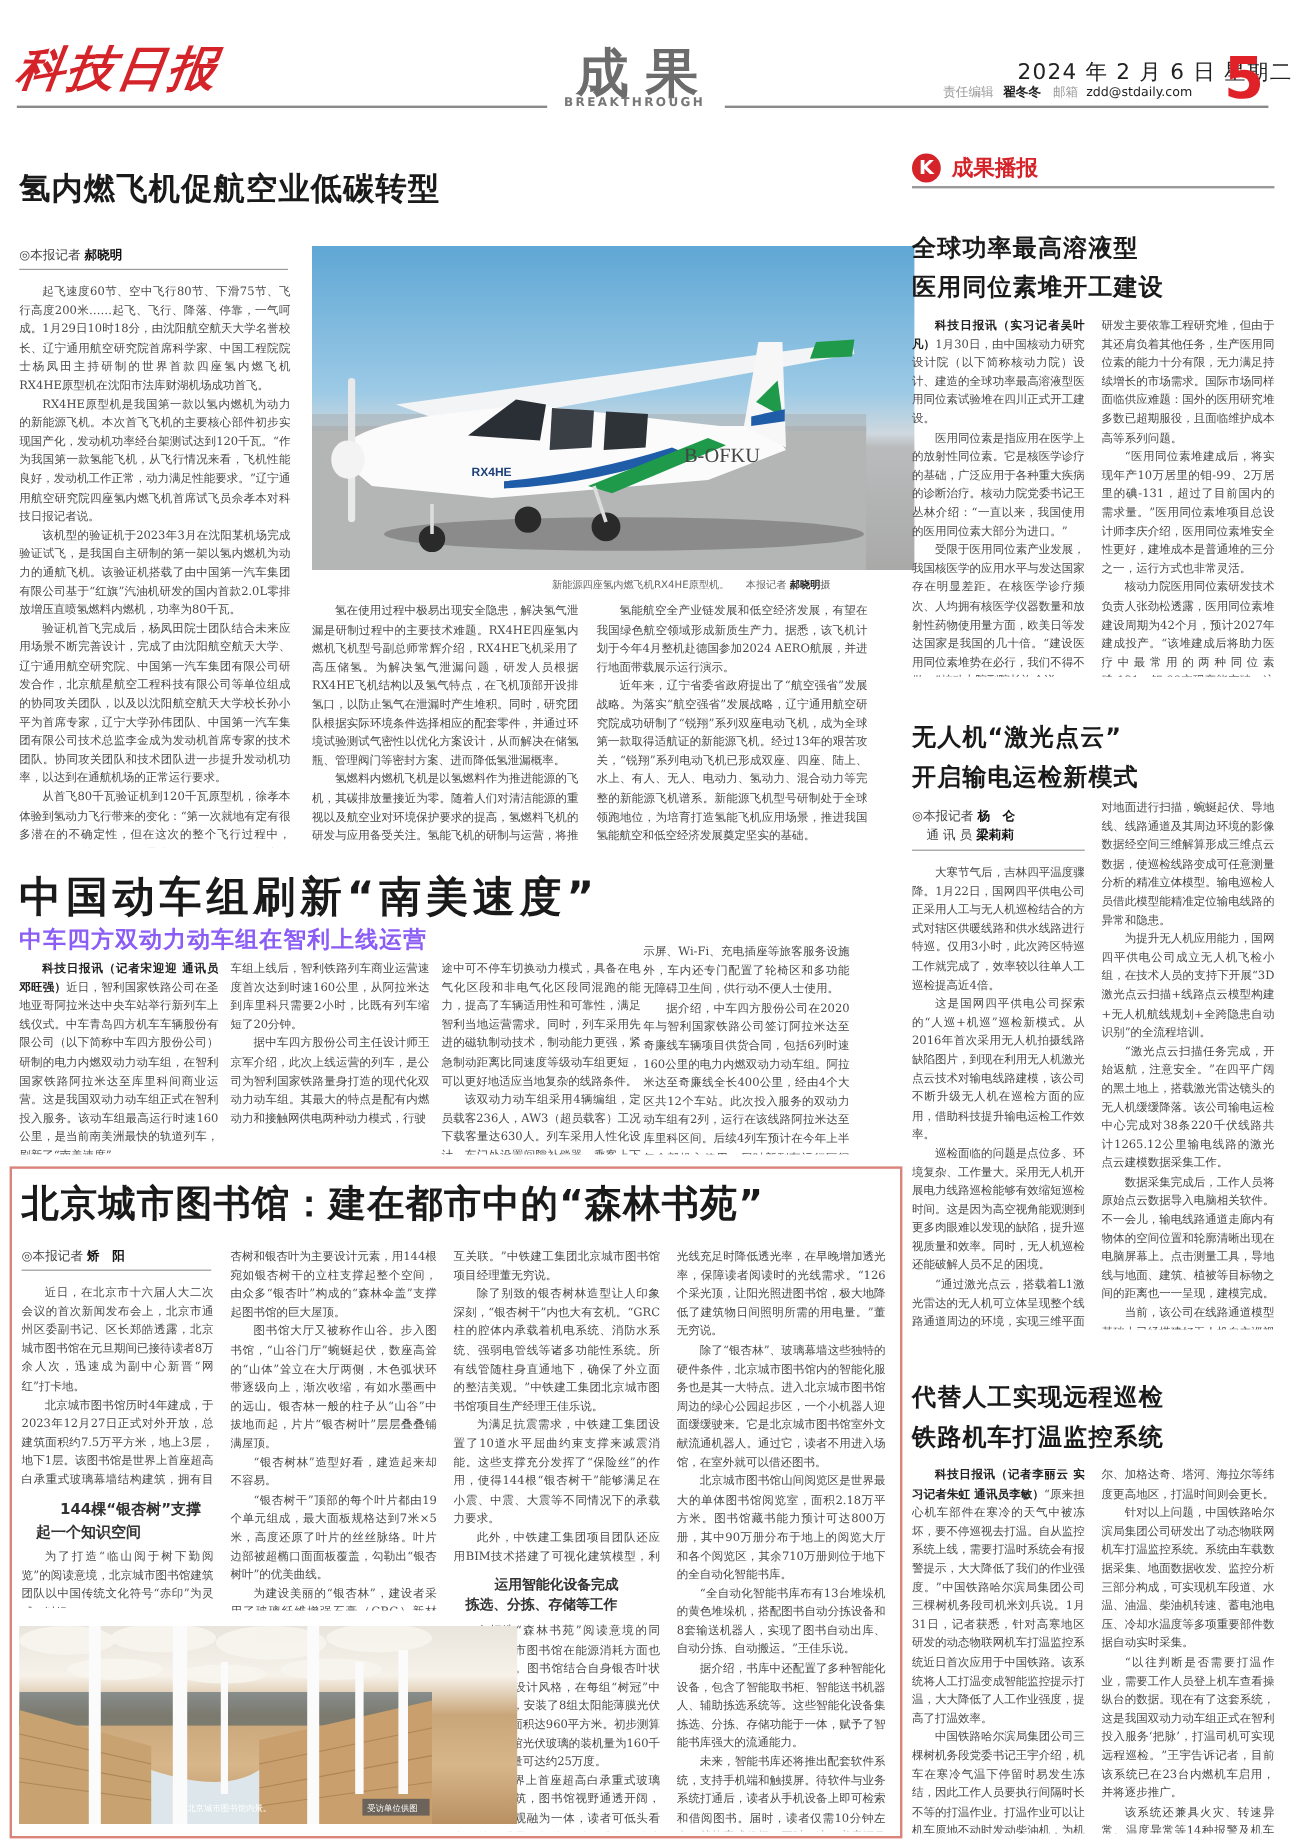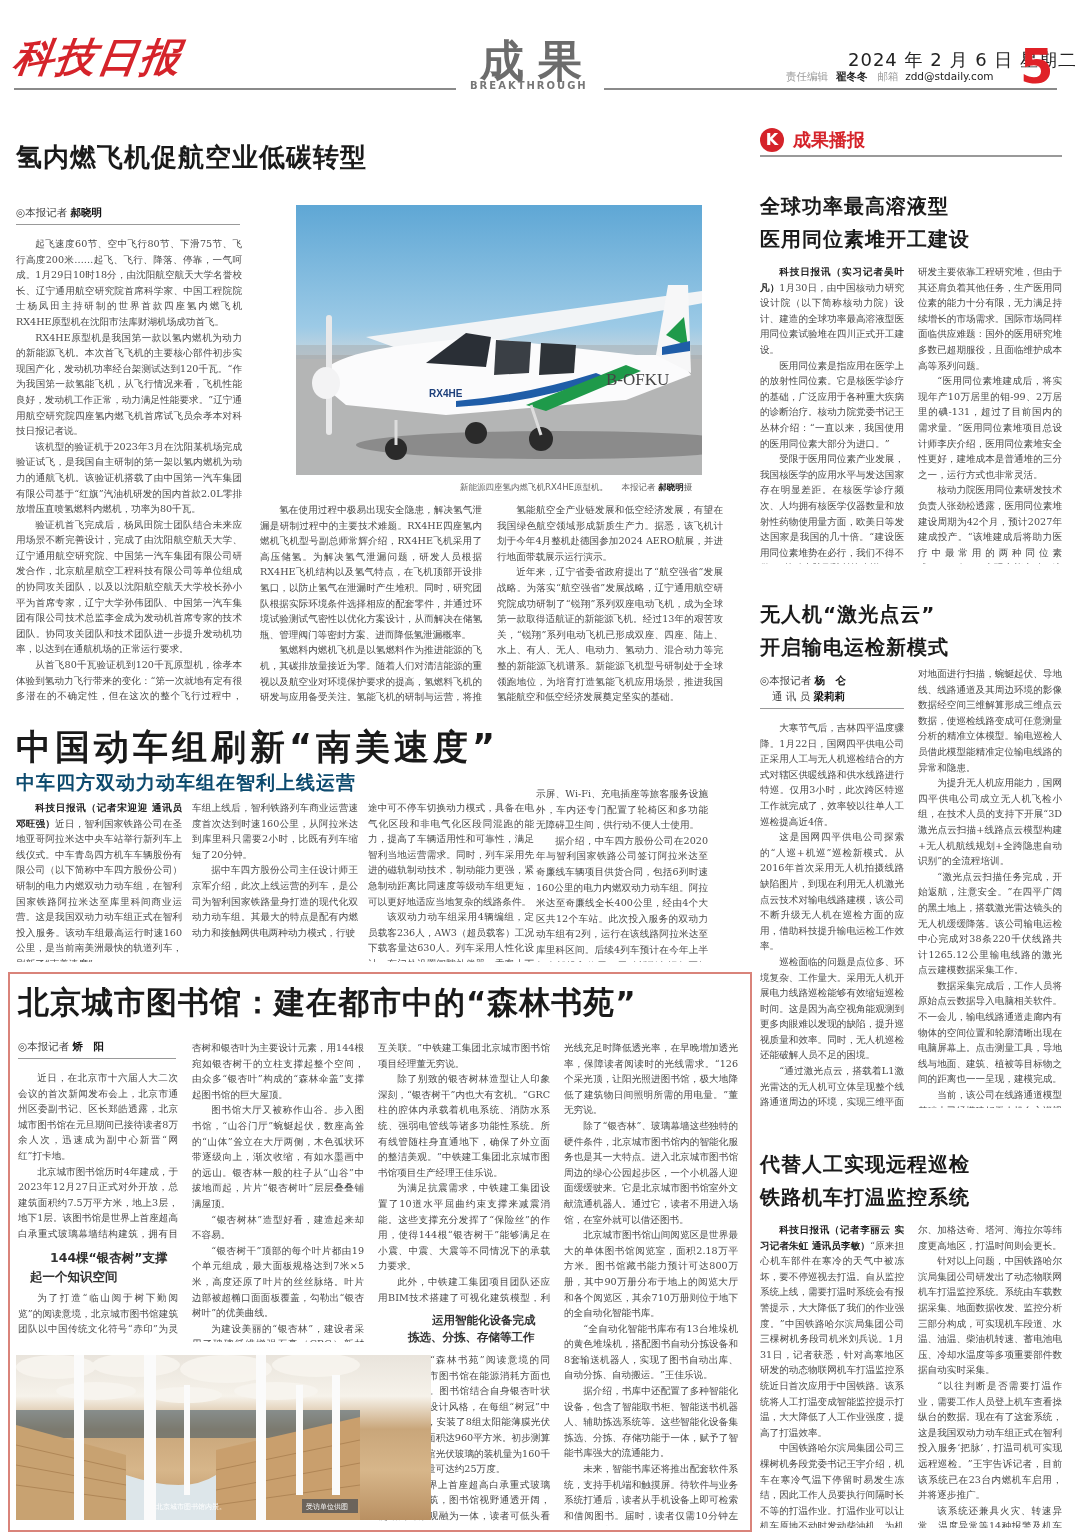--- a/index.html
+++ b/index.html
@@ -24,21 +24,21 @@
   .byline { font-family: "DejaVu Sans", sans-serif; font-size: 10.5px; color: #444; }
   .byline b { color: #111; }
   .byline-rule { height: 1px; background: #999; }
 
   
   .col { font-size: 9.6px; line-height: 15.6px; color: #4a4a4a; text-align: justify; overflow: hidden; }
   .col p { text-indent: 2em; }
   .col .lead { font-weight: bold; color: #222; }
 
   
-  .photo-plane { left: 260px; top: 205px; width: 406px; height: 270px; overflow: hidden; background: linear-gradient(180deg, #5fa7d5 0%, #9ccae6 45%, #cfd8de 58%, #b9bcbd 62%, #a9a9a8 100%); margin-left: 36px; }
+  .photo-plane { left: 260px; top: 205px; width: 502px; height: 270px; overflow: hidden; background: linear-gradient(180deg, #5fa7d5 0%, #9ccae6 45%, #cfd8de 58%, #b9bcbd 62%, #a9a9a8 100%); }
   .caption { font-size: 8.5px; color: #666; font-family: "DejaVu Sans", sans-serif; }
   .caption b { color: #222; }
 
   .photo-lib { left: 16px; top: 1355px; width: 415px; height: 165px; overflow: hidden; background: linear-gradient(180deg, #e9e4dc 0%, #f6f2ea 25%, #c9a67a 45%, #d7b68a 70%, #b99062 100%); }
 
   .library-box { left: 8px; top: 972px; width: 744px; height: 560px; border: 2px solid #d9837a; }
 
   .sidebar-rule { background: #999; height: 2px; }
   .k-badge { width: 24px; height: 24px; border-radius: 50%; background: #d5232a; color: #fff; font-family: "DejaVu Sans", sans-serif; font-weight: bold; font-size: 16px; text-align: center; line-height: 24px; display: inline-block; vertical-align: middle; }
   .sidebar-heading { font-family: "DejaVu Sans", sans-serif; font-weight: bold; font-size: 18px; color: #d5232a; vertical-align: middle; margin-left: 4px; }
@@ -117,21 +117,21 @@
 <div class="abs col" style="left:260px; top:502px; width:222px; height:204px;">
   <p>氢在使用过程中极易出现安全隐患，解决氢气泄漏是研制过程中的主要技术难题。RX4HE四座氢内燃机飞机型号副总师常辉介绍，RX4HE飞机采用了高压储氢。为解决氢气泄漏问题，研发人员根据RX4HE飞机结构以及氢气特点，在飞机顶部开设排氢口，以防止氢气在泄漏时产生堆积。同时，研究团队根据实际环境条件选择相应的配套零件，并通过环境试验测试气密性以优化方案设计，从而解决在储氢瓶、管理阀门等密封方案、进而降低氢泄漏概率。</p>
   <p>氢燃料内燃机飞机是以氢燃料作为推进能源的飞机，其碳排放量接近为零。随着人们对清洁能源的重视以及航空业对环境保护要求的提高，氢燃料飞机的研发与应用备受关注。氢能飞机的研制与运营，将推动</p>
 </div>
 <div class="abs col" style="left:497px; top:502px; width:226px; height:204px;">
   <p>氢能航空全产业链发展和低空经济发展，有望在我国绿色航空领域形成新质生产力。据悉，该飞机计划于今年4月整机赴德国参加2024 AERO航展，并进行地面带载展示运行演示。</p>
   <p>近年来，辽宁省委省政府提出了“航空强省”发展战略。为落实“航空强省”发展战略，辽宁通用航空研究院成功研制了“锐翔”系列双座电动飞机，成为全球第一款取得适航证的新能源飞机。经过13年的艰苦攻关，“锐翔”系列电动飞机已形成双座、四座、陆上、水上、有人、无人、电动力、氢动力、混合动力等完整的新能源飞机谱系。新能源飞机型号研制处于全球领跑地位，为培育打造氢能飞机应用场景，推进我国氢能航空和低空经济发展奠定坚实的基础。</p>
 </div>
 
 <div class="abs h-main" style="left:16px; top:724px; font-size:35px; letter-spacing:4px;">中国动车组刷新“南美速度”</div>
-<div class="abs" style="left:16px; top:770px; font-family:'DejaVu Serif',serif; font-weight:bold; font-size:19px; color:#0c4a6e; letter-spacing:1px;">中车四方双动力动车组在智利上线运营</div>
+<div class="abs" style="left:16px; top:770px; font-family:'DejaVu Serif',serif; font-weight:bold; font-size:19px; color:#8b5cf6; letter-spacing:1px;">中车四方双动力动车组在智利上线运营</div>
 
 <div class="abs col" style="left:16px; top:800px; width:166px; height:162px;">
   <p><span class="lead">科技日报讯（记者宋迎迎 通讯员邓旺强）</span><span>近日，智利国家铁路公司在圣地亚哥阿拉米达中央车站举行新列车上线仪式。中车青岛四方机车车辆股份有限公司（以下简称中车四方股份公司）研制的电力内燃双动力动车组，在智利国家铁路阿拉米达至库里科间商业运营。这是我国双动力动车组正式在智利投入服务。该动车组最高运行时速160公里，是当前南美洲最快的轨道列车，刷新了“南美速度”。</span></p>
 
 </div>
 <div class="abs col" style="left:192px; top:800px; width:166px; height:162px;">
   <p style="text-indent:0">车组上线后，智利铁路列车商业运营速度首次达到时速160公里，从阿拉米达到库里科只需要2小时，比既有列车缩短了20分钟。</p>
   <p>据中车四方股份公司主任设计师王京军介绍，此次上线运营的列车，是公司为智利国家铁路量身打造的现代化双动力动车组。其最大的特点是配有内燃动力和接触网供电两种动力模式，行驶</p>
 </div>
 <div class="abs col" style="left:368px; top:800px; width:166px; height:162px;">
@@ -170,21 +170,21 @@
   <p>“银杏树干”顶部的每个叶片都由19个单元组成，最大面板规格达到7米×5米，高度还原了叶片的丝丝脉络。叶片边部被超椭口面面板覆盖，勾勒出“银杏树叶”的优美曲线。</p>
   <p>为建设美丽的“银杏林”，建设者采用了玻璃纤维增强石膏（GRG）新材料。“树干”采用的是GRG包柱系统，“树叶”则是采用了GRG吊顶系统和镶口曲面铝板系统。“三大系统既错落分布又相</p>
 </div>
 
 <div class="abs col" style="left:378px; top:1040px; width:172px; height:262px;">
   <p style="text-indent:0">互关联。”中铁建工集团北京城市图书馆项目经理董无穷说。</p>
   <p>除了别致的银杏树林造型让人印象深刻，“银杏树干”内也大有玄机。“GRC柱的腔体内承载着机电系统、消防水系统、强弱电管线等诸多功能性系统。所有线管随柱身直通地下，确保了外立面的整洁美观。”中铁建工集团北京城市图书馆项目生产经理王佳乐说。</p>
   <p>为满足抗震需求，中铁建工集团设置了10道水平屈曲约束支撑来减震消能。这些支撑充分发挥了“保险丝”的作用，使得144根“银杏树干”能够满足在小震、中震、大震等不同情况下的承载力要求。</p>
   <p>此外，中铁建工集团项目团队还应用BIM技术搭建了可视化建筑模型，利用可视化建筑模型，建筑团队将原本密集复杂的机电管线形象化，进一步深化设计，减少管道的翻弯、碰撞，极大提升了施工质量和整体美观度。</p>
 </div>
-<div class="abs subhead" style="left:408px; top:1312px; font-size:11.5px; line-height:17px;">
+<div class="abs subhead" style="left:388px; top:1312px; font-size:11.5px; line-height:17px;">
   <div style="padding-left:24px;">运用智能化设备完成</div>
   <div>拣选、分拣、存储等工作</div>
 </div>
 <div class="abs col" style="left:378px; top:1352px; width:172px; height:174px;">
   <p>在打造“森林书苑”阅读意境的同时，北京城市图书馆在能源消耗方面也富有“绿意”。图书馆结合自身银杏叶状屋盖组合的设计风格，在每组“树冠”中间的天窗上，安装了8组太阳能薄膜光伏系统，铺设面积达960平方米。初步测算显示，图书馆光伏玻璃的装机量为160千瓦，年发电量可达约25万度。</p>
   <p>作为世界上首座超高白承重式玻璃幕墙结构建筑，图书馆视野通透开阔，使馆内外景观融为一体，读者可低头看书、抬眼观景。与此同时，采光顶玻璃还运用了调光技术，可以在中午等</p>
 </div>
 
 <div class="abs col" style="left:564px; top:1040px; width:174px; height:486px;">
   <p style="text-indent:0">光线充足时降低透光率，在早晚增加透光率，保障读者阅读时的光线需求。“126个采光顶，让阳光照进图书馆，极大地降低了建筑物日间照明所需的用电量。”董无穷说。</p>

